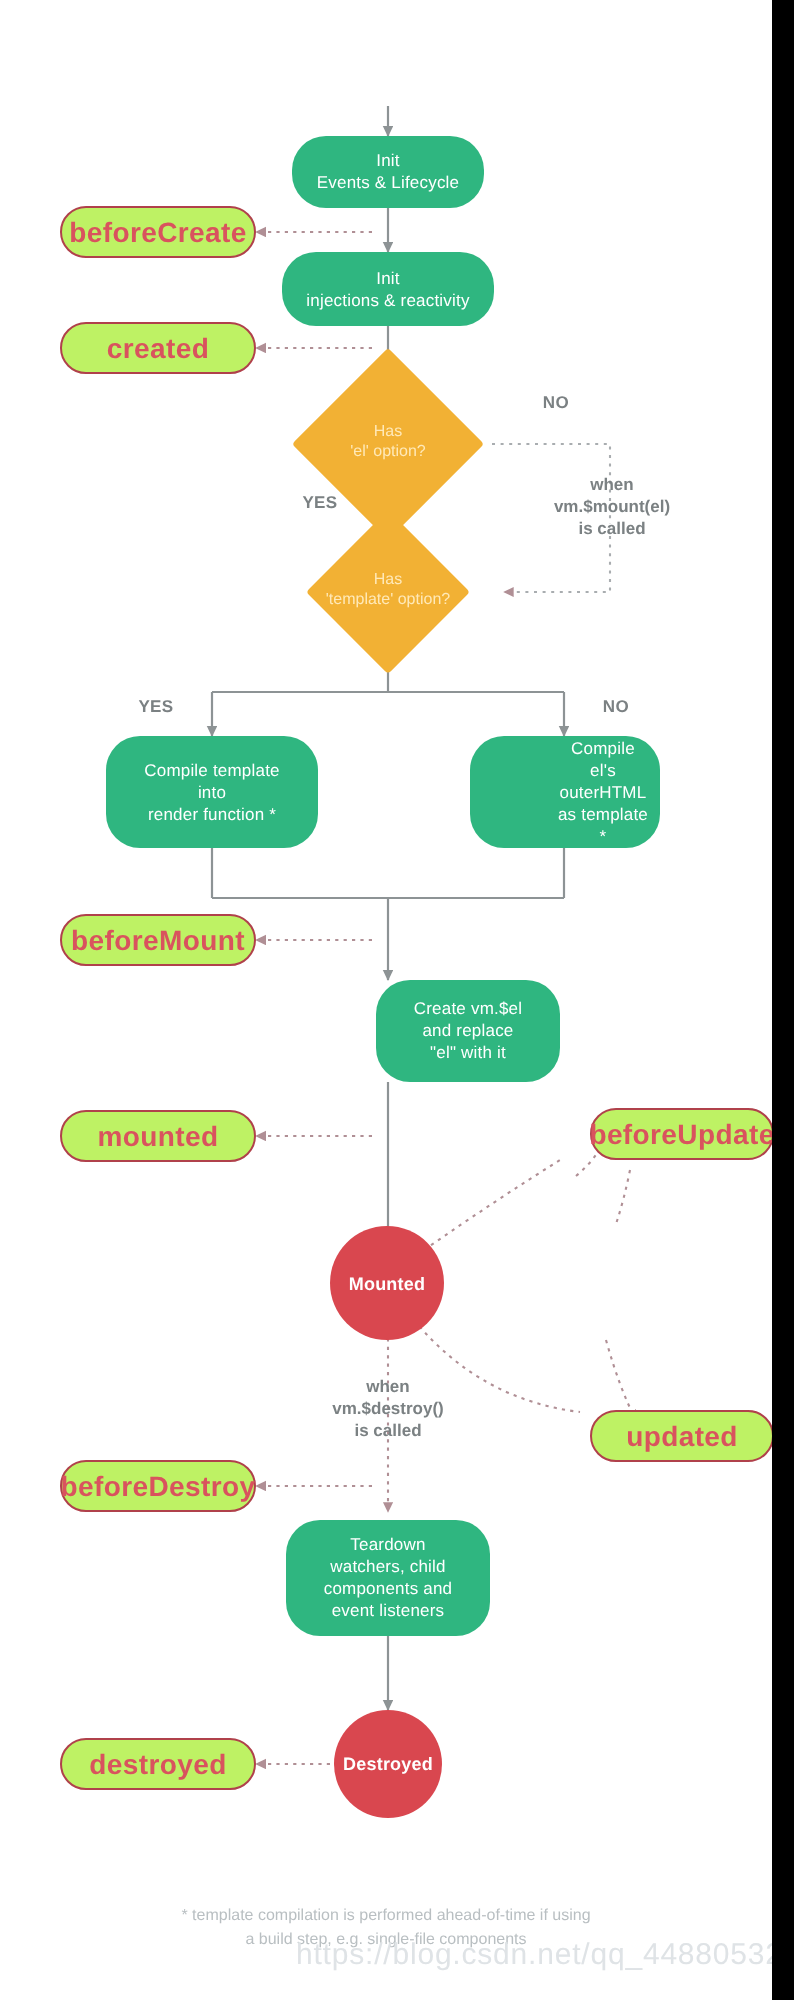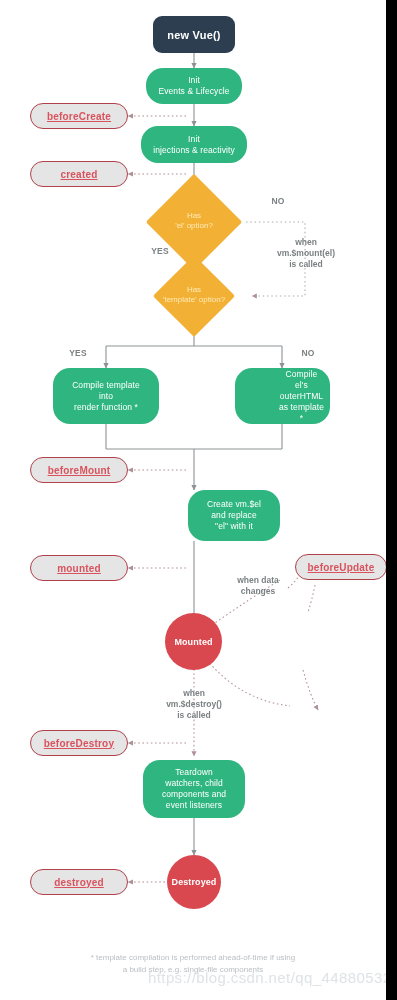--- a/index.html
+++ b/index.html
@@ -10,21 +10,21 @@
   svg#wires{position:absolute;left:0;top:0;width:386px;height:1000px;pointer-events:none;}
 
   .node{position:absolute;box-sizing:border-box;display:flex;align-items:center;justify-content:center;text-align:center;}
 
   .proc{background:#2fb680;color:#ffffff;border-radius:17px;font-size:8.5px;line-height:11px;font-weight:400;letter-spacing:.1px;padding:3px 5px;}
   .root{background:#2c3e50;color:#ffffff;border-radius:9px;font-size:11px;font-weight:700;letter-spacing:.2px;}
   .diamond{width:0;height:0;}
   .dia-shape{position:absolute;background:#f2b134;transform:rotate(45deg);border-radius:2px;}
   .dia-label{position:absolute;color:#ffe9b8;font-size:8px;line-height:10px;text-align:center;width:100%;}
   .circ{border-radius:50%;background:#d9474f;color:#ffffff;font-size:9px;font-weight:700;letter-spacing:.1px;}
-  .hook{background:#e5e5e5;border:1.3px solid #b0414b;border-radius:14px;color:#d9535e;font-size:10px;font-weight:700;letter-spacing:.2px;text-decoration:underline;}
+  .hook{background:#bef264;border:1.3px solid #b0414b;border-radius:14px;color:#d9535e;font-size:14px;font-weight:700;letter-spacing:.2px;}
   .edgelbl{position:absolute;color:#7b8183;font-size:8.5px;font-weight:700;line-height:11px;text-align:center;letter-spacing:.2px;}
   .notelbl{position:absolute;color:#7b8183;font-size:8.5px;font-weight:700;line-height:11px;text-align:center;}
   .footnote{position:absolute;left:0;width:386px;text-align:center;color:#b9bfc2;font-size:8px;line-height:12px;}
   .watermark{position:absolute;color:#dfe3e6;font-size:15px;letter-spacing:.4px;white-space:nowrap;font-weight:400;}
 </style>
 </head>
 <body>
 
 <div id="page">
 
@@ -77,23 +77,20 @@
       <g stroke="#b08f95" stroke-width="1.05" fill="none" stroke-dasharray="1.6 2.6">
         <path d="M212,625 Q248,600 280,580"></path>
         <path d="M288,588 Q300,578 303,567" marker-end="url(#arrowDot)"></path>
         <path d="M315,585 Q312,600 308,612"></path>
         <path d="M303,670 Q310,695 318,710" marker-end="url(#arrowDot)"></path>
         <path d="M207,660 Q240,700 290,706"></path>
         <path d="M194,665 L194,756" marker-end="url(#arrowDot)"></path>
       </g>
     </svg>
 
-    <div class="node root" style="left:153px;top:16px;width:82px;height:37px;">
-      <span>new Vue()</span>
-    </div>
 
     <div class="node proc" style="left:146px;top:68px;width:96px;height:36px;white-space:pre-line;">
       <span>Init
 Events &amp; Lifecycle</span>
     </div>
 
     <div class="node proc" style="left:141px;top:126px;width:106px;height:37px;white-space:pre-line;">
       <span>Init
 injections &amp; reactivity</span>
     </div>
@@ -152,37 +149,38 @@
     </div>
     <div class="node hook" style="left:30px;top:161px;width:98px;height:26px;">
       <span>created</span>
     </div>
     <div class="node hook" style="left:30px;top:555px;width:98px;height:26px;">
       <span>mounted</span>
     </div>
     <div class="node hook" style="left:295px;top:554px;width:92px;height:26px;">
       <span>beforeUpdate</span>
     </div>
+    <div class="node hook" style="left:295px;top:705px;width:92px;height:26px;">
+      <span>updated</span>
+    </div>
     <div class="node hook" style="left:30px;top:730px;width:98px;height:26px;">
       <span>beforeDestroy</span>
     </div>
     <div class="node hook" style="left:30px;top:869px;width:98px;height:26px;">
       <span>destroyed</span>
     </div>
 
     <div class="edgelbl" style="left:258px;top:196px;width:40px;">NO</div>
     <div class="edgelbl" style="left:140px;top:246px;width:40px;">YES</div>
     <div class="edgelbl" style="left:58px;top:348px;width:40px;">YES</div>
     <div class="edgelbl" style="left:288px;top:348px;width:40px;">NO</div>
 
     <div class="notelbl" style="left:248px;top:237px;width:116px;white-space:pre-line;">when
 vm.$mount(el)
 is called</div>
-    <div class="notelbl" style="left:218px;top:575px;width:80px;white-space:pre-line;">when data
-changes</div>
     <div class="notelbl" style="left:138px;top:688px;width:112px;white-space:pre-line;">when
 vm.$destroy()
 is called</div>
 
     <div class="footnote" style="top:952px;white-space:pre-line;">* template compilation is performed ahead-of-time if using
 a build step, e.g. single-file components</div>
 
     <div class="watermark" style="left:148px;top:969px;">https://blog.csdn.net/qq_44880532</div>
 
   </div>

